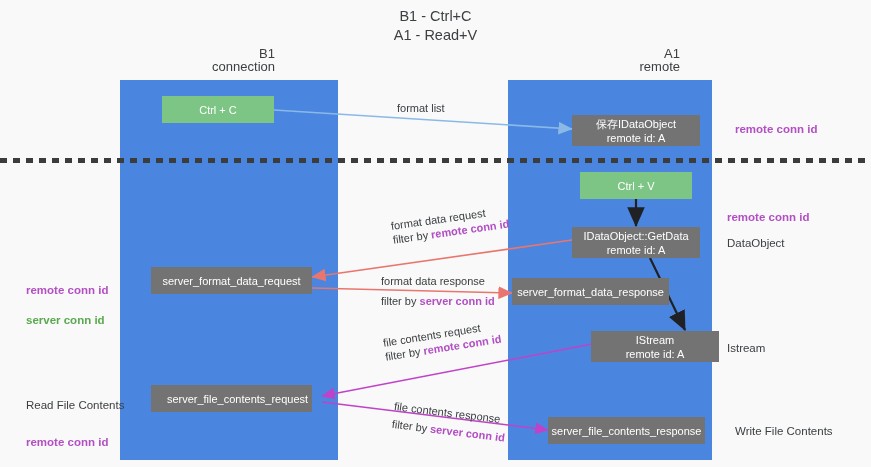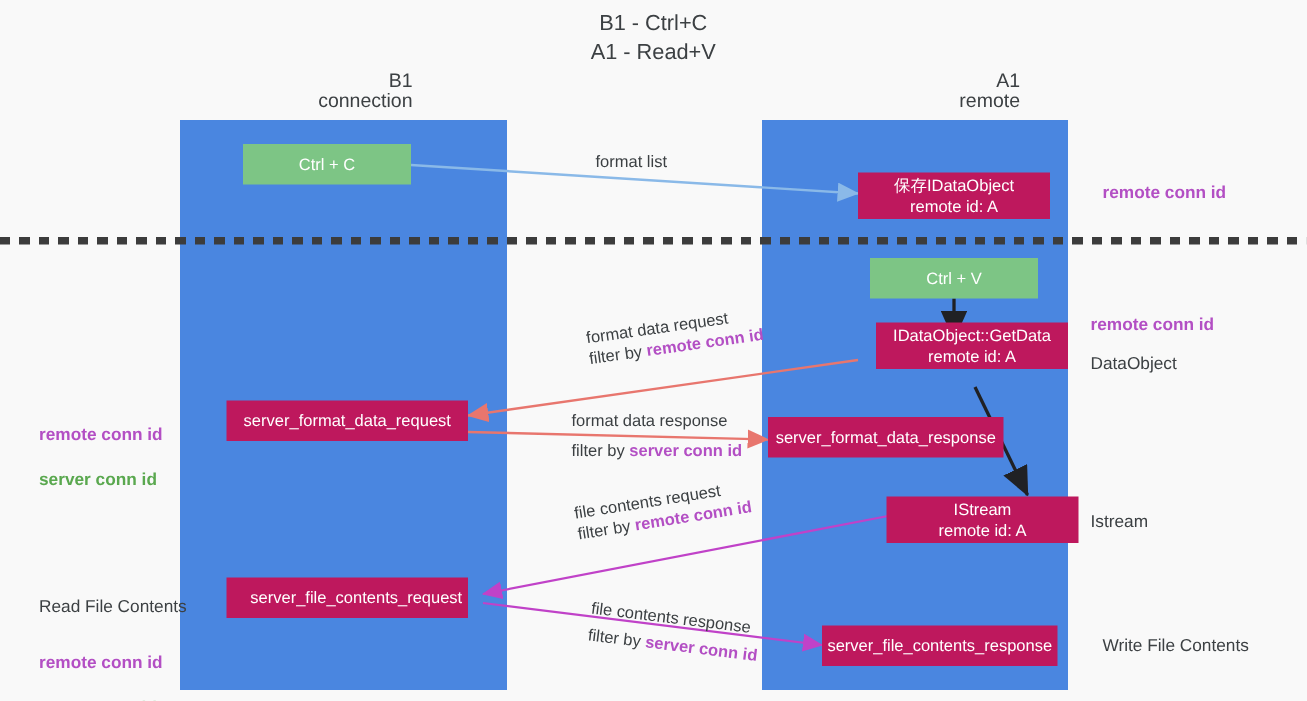--- a/index.html
+++ b/index.html
@@ -67,21 +67,21 @@
     justify-content: center;
     color: #ffffff;
     font-size: 11px;
     line-height: 14px;
     text-align: center;
     white-space: pre-line;
     z-index: 5;
   }
   .node.green  { background: #7dc585; }
   .node.orange { background: #fbb košer; }
-  .node.orange { background: #be185d; }
+  .node.orange { background: #737373; }
 
   
   .ann {
     position: absolute;
     font-size: 11.5px;
     line-height: 15px;
     white-space: pre-line;
   }
   .ann.purple { color: #b34fc4; font-weight: bold; }
   .ann.dark   { color: #3c4043; }
@@ -158,21 +158,21 @@
     <path d="M322,402 L548,430" stroke="#c042c8" stroke-width="1.5" fill="none" marker-end="url(#ah-mag)"></path>
   </svg>
 
   <div class="node green" style="left:162px; top:96px; width:112px; height:27px;">Ctrl + C</div>
 
   <div class="node orange" style="left:572px; top:115px; width:128px; height:31px;">保存IDataObject
 remote id: A</div>
 
   <div class="node green" style="left:580px; top:172px; width:112px; height:27px;">Ctrl + V</div>
 
-  <div class="node orange" style="left:572px; top:215px; width:128px; height:31px;margin-left:12px;">IDataObject::GetData
+  <div class="node orange" style="left:572px; top:227px; width:128px; height:31px;">IDataObject::GetData
 remote id: A</div>
 
   <div class="node orange" style="left:151px; top:267px; width:161px; height:27px;">server_format_data_request</div>
 
   <div class="node orange" style="left:512px; top:278px; width:157px; height:27px;">server_format_data_response</div>
 
   <div class="node orange" style="left:591px; top:331px; width:128px; height:31px;">IStream
 remote id: A</div>
 
   <div class="node orange" style="left:151px; top:385px; width:161px; height:27px;padding-left:12px;">server_file_contents_request</div>

